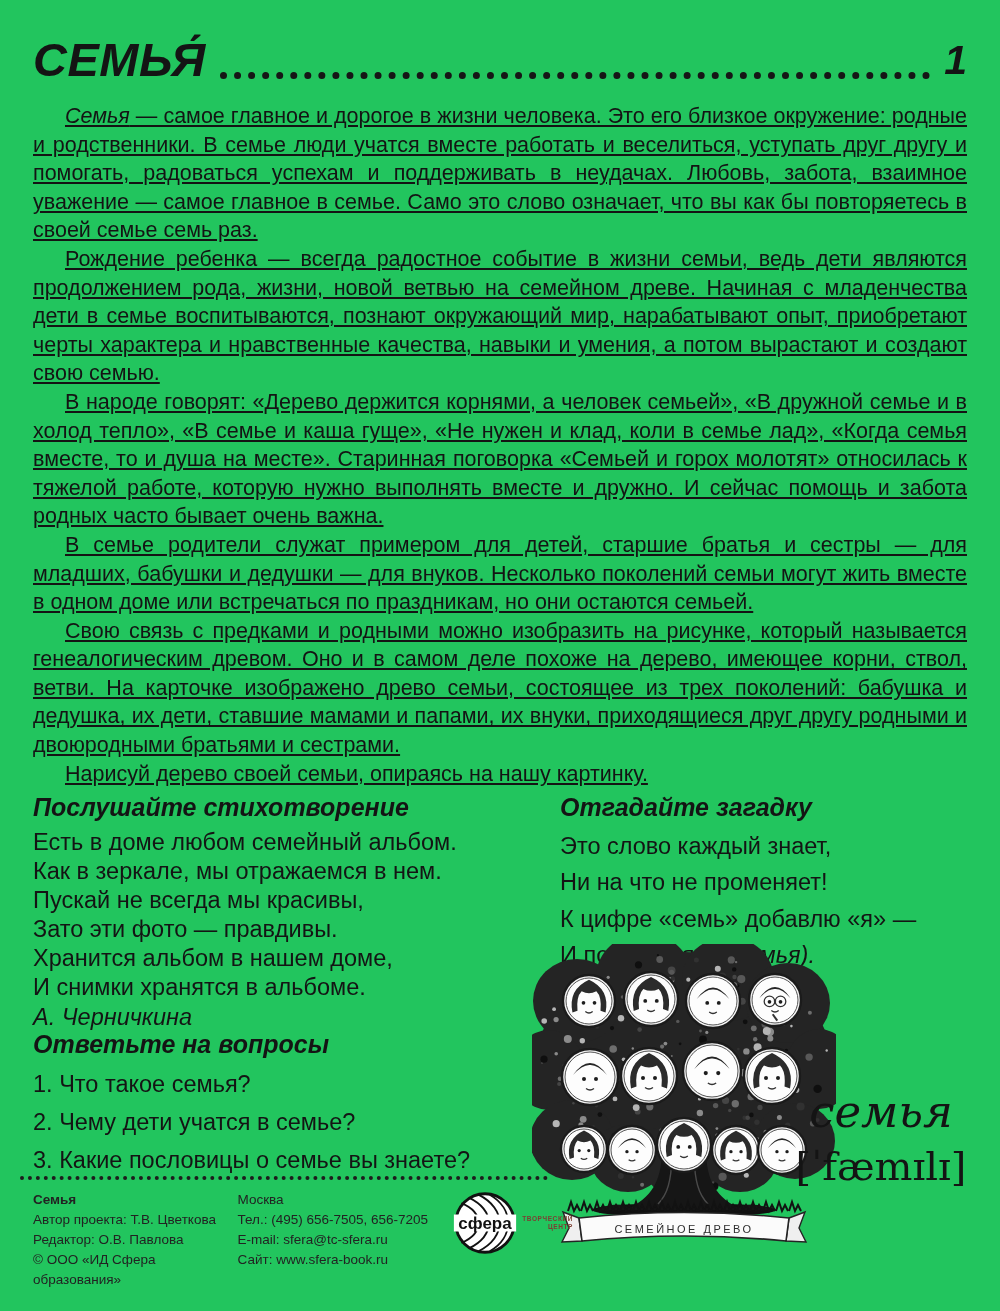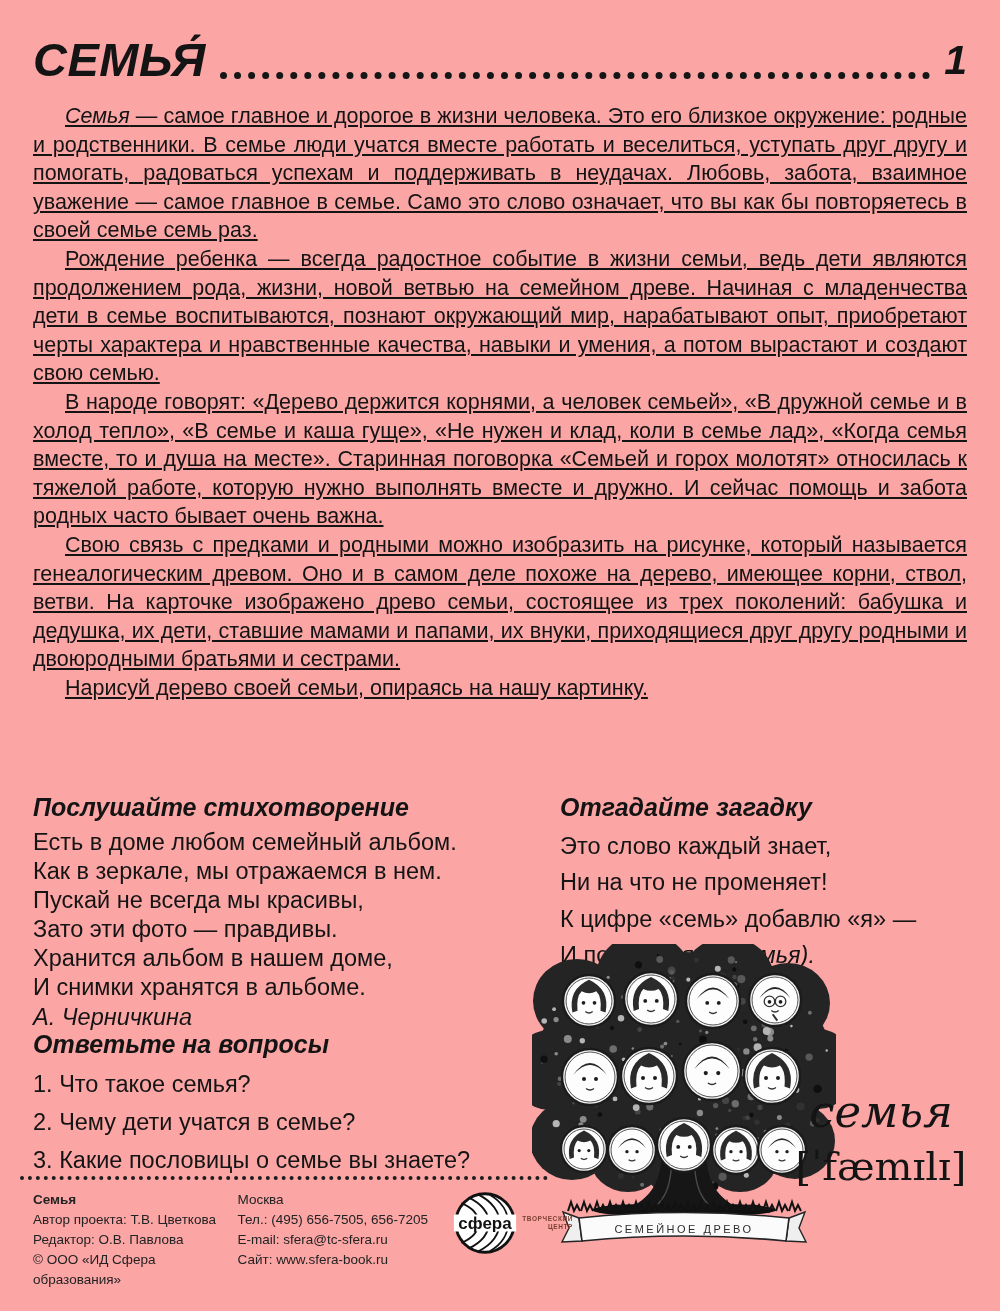--- a/index.html
+++ b/index.html
@@ -1,17 +1,17 @@
 <!DOCTYPE html>
 <html><head>
 <meta charset="utf-8">
 <style>
   html,body{margin:0;padding:0;background:#e8e8e8;}
   .page{
-    position:relative;width:1000px;height:1311px;background:#fca5a5;
+    position:relative;width:1000px;height:1311px;background:#22c55e;
     font-family:"Liberation Sans",sans-serif;color:#141414;overflow:hidden;
     margin:0 auto;
   }
   
   .header{position:absolute;left:33px;top:32px;width:934px;display:flex;align-items:flex-end;}
   .page-title{font-size:47px;font-weight:bold;font-style:italic;line-height:1;white-space:nowrap;letter-spacing:.5px;}
   .leader{flex:1;border-bottom:7px dotted #161616;height:40px;margin:0 14px 4px 14px;}
   .page-number{font-size:41px;font-weight:bold;font-style:italic;line-height:1;padding-bottom:2px;}
   
   .article{position:absolute;left:33px;top:102px;width:934px;max-height:690px;overflow:hidden;}
@@ -53,20 +53,21 @@
   <div class="header">
     <div class="page-title">СЕМЬЯ́</div>
     <div class="leader"></div>
     <div class="page-number">1</div>
   </div>
 
   <div class="article">
     <p><span class="ital">Семья</span><span> — самое главное и дорогое в жизни человека. Это его близкое окружение: родные и родственники. В семье люди учатся вместе работать и веселиться, уступать друг другу и помогать, радоваться успехам и поддерживать в неудачах. Любовь, забота, взаимное уважение — самое главное в семье. Само это слово означает, что вы как бы повторяетесь в своей семье семь раз.</span></p>
     <p><span>Рождение ребенка — всегда радостное событие в жизни семьи, ведь дети являются продолжением рода, жизни, новой ветвью на семейном древе. Начиная с младенчества дети в семье воспитываются, познают окружающий мир, нарабатывают опыт, приобретают черты характера и нравственные качества, навыки и умения, а потом вырастают и создают свою семью.</span></p>
     <p><span>В народе говорят: «Дерево держится корнями, а человек семьей», «В дружной семье и в холод тепло», «В семье и каша гуще», «Не нужен и клад, коли в семье лад», «Когда семья вместе, то и душа на месте». Старинная поговорка «Семьей и горох молотят» относилась к тяжелой работе, которую нужно выполнять вместе и дружно. И сейчас помощь и забота родных часто бывает очень важна.</span></p>
+    <p><span>В семье родители служат примером для детей, старшие братья и сестры — для младших, бабушки и дедушки — для внуков. Несколько поколений семьи могут жить вместе в одном доме или встречаться по праздникам, но они остаются семьей.</span></p>
     <p><span>Свою связь с предками и родными можно изобразить на рисунке, который называется генеалогическим древом. Оно и в самом деле похоже на дерево, имеющее корни, ствол, ветви. На карточке изображено древо семьи, состоящее из трех поколений: бабушка и дедушка, их дети, ставшие мамами и папами, их внуки, приходящиеся друг другу родными и двоюродными братьями и сестрами.</span></p>
     <p><span>Нарисуй дерево своей семьи, опираясь на нашу картинку.</span></p>
   </div>
 
   <div class="poem">
     <h2 class="sec-h">Послушайте стихотворение</h2>
     <div class="poem-line">Есть в доме любом семейный альбом.</div>
     <div class="poem-line">Как в зеркале, мы отражаемся в нем.</div>
     <div class="poem-line">Пускай не всегда мы красивы,</div>
     <div class="poem-line">Зато эти фото — правдивы.</div>

